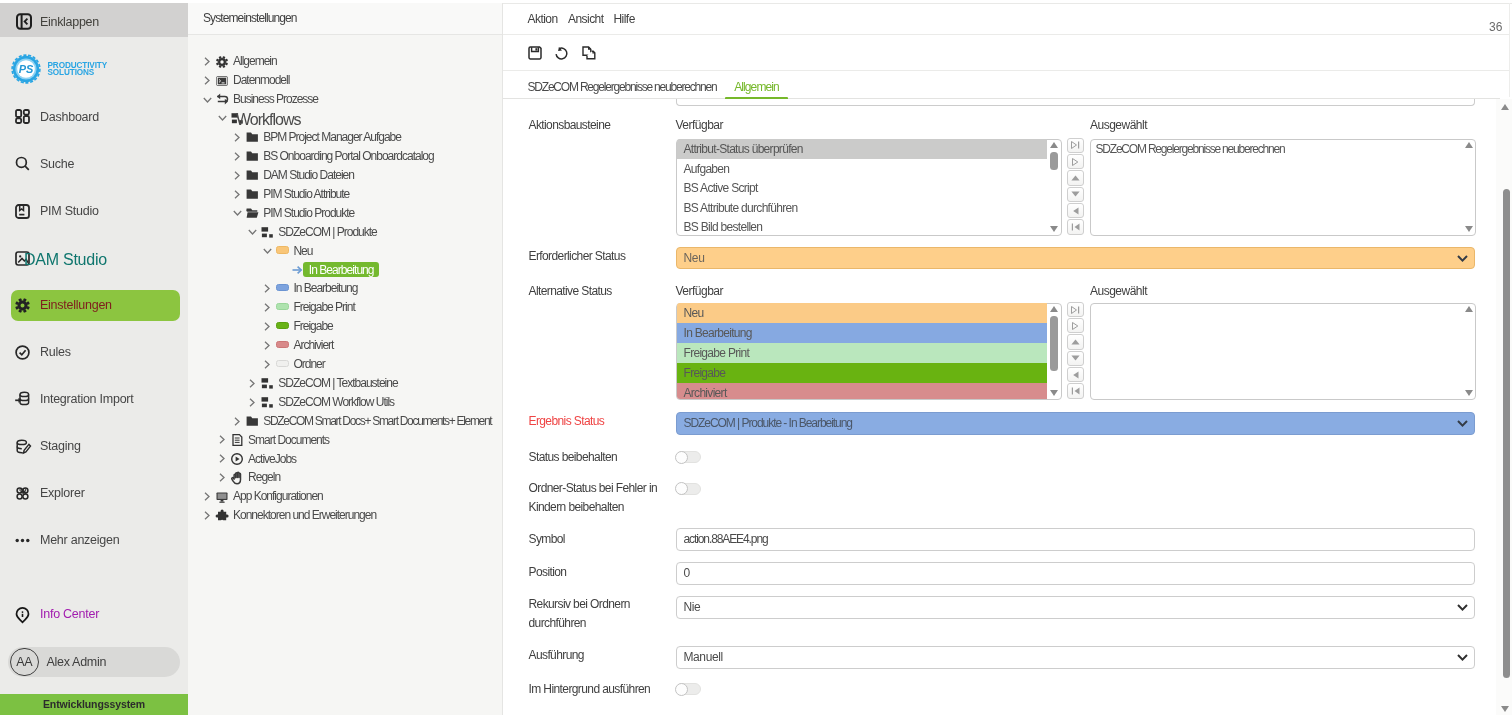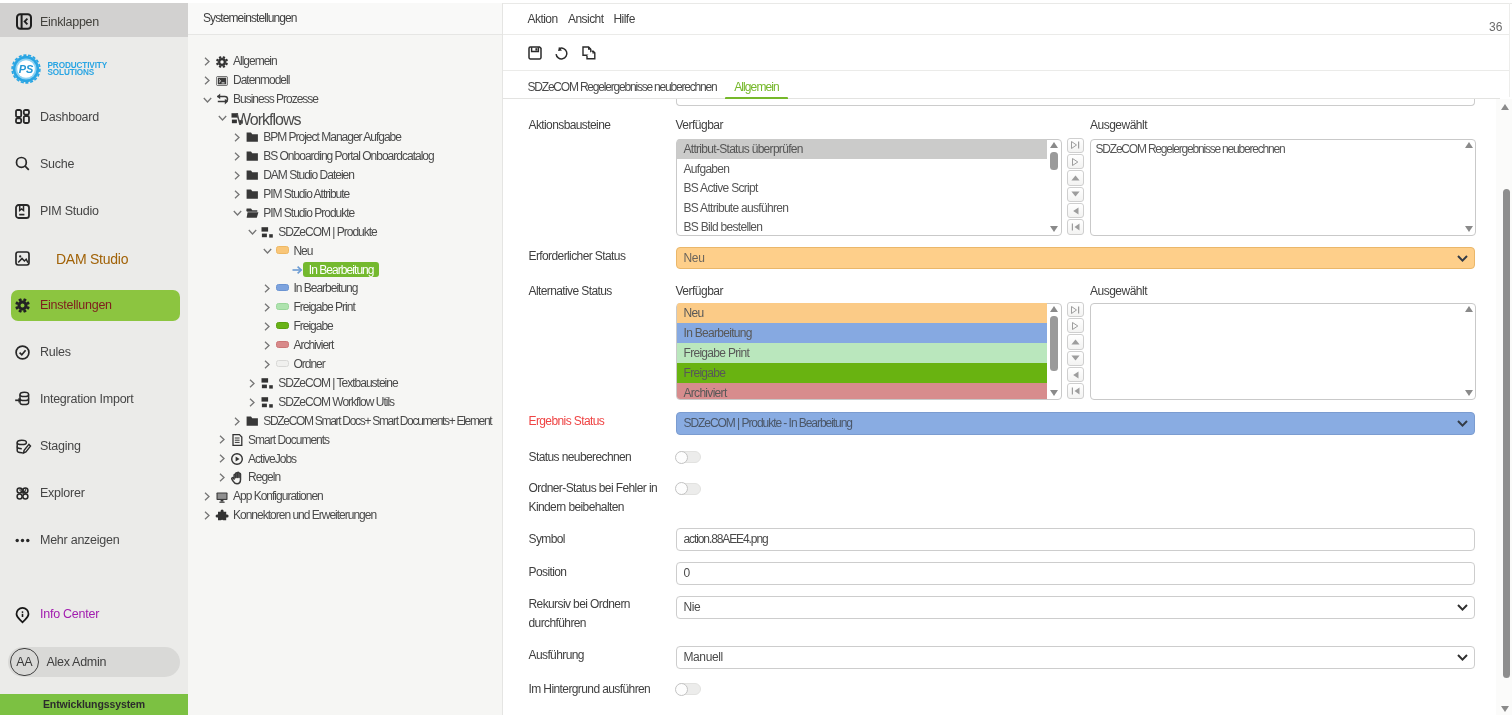--- a/index.html
+++ b/index.html
@@ -43,21 +43,21 @@
     <rect x="1" y="1" width="13" height="13" rx="2.6" fill="none" stroke="#282828" stroke-width="1.8"></rect>
 <path d="M4.7 1.6 v4.9 l1.9-1.5 1.9 1.5 v-4.9" fill="none" stroke="#282828" stroke-width="1.5"></path>
 <line x1="4.2" y1="10.6" x2="9.4" y2="10.6" stroke="#282828" stroke-width="1.7"></line>
   </svg>
 <div class="a nw" style="left:40px;top:203.7px;font-size:12.5px;letter-spacing:-0.25px;color:#454545">PIM Studio</div>
 <svg class="a" style="left:15px;top:250.6px" width="15" height="15" viewBox="0 0 15 15">
     <rect x="1" y="1" width="13" height="13" rx="2.2" fill="none" stroke="#282828" stroke-width="1.7"></rect>
 <circle cx="5.2" cy="5.4" r="1.15" fill="#282828"></circle>
 <path d="M3.2 11.6 L7 7.4 l2.4 2.6 1.8-1.8 1.7 3.4" fill="none" stroke="#282828" stroke-width="1.5"></path>
   </svg>
-<div class="a nw" style="left:56px;top:250.8px;font-size:14px;letter-spacing:-0.25px;color:#a16207">DAM Studio</div>
+<div class="a nw" style="left:24px;top:250.8px;font-size:16px;letter-spacing:-0.25px;color:#0f766e">DAM Studio</div>
 <svg class="a" style="left:15px;top:297.7px" width="15" height="15" viewBox="0 0 15 15">
     <path fill-rule="evenodd" fill="#232323" d="M12.5 7.5 A5.0 5.0 0 1 0 2.5 7.5 A5.0 5.0 0 1 0 12.5 7.5 Z M9.5 7.5 A2.0 2.0 0 1 1 5.5 7.5 A2.0 2.0 0 1 1 9.5 7.5 Z"></path>
     <rect x="6.0" y="0.19999999999999996" width="3.0" height="2.6" rx="0.6" fill="#232323" transform="rotate(22.5 7.5 7.5)"></rect>
     <rect x="6.0" y="0.19999999999999996" width="3.0" height="2.6" rx="0.6" fill="#232323" transform="rotate(67.5 7.5 7.5)"></rect>
     <rect x="6.0" y="0.19999999999999996" width="3.0" height="2.6" rx="0.6" fill="#232323" transform="rotate(112.5 7.5 7.5)"></rect>
     <rect x="6.0" y="0.19999999999999996" width="3.0" height="2.6" rx="0.6" fill="#232323" transform="rotate(157.5 7.5 7.5)"></rect>
     <rect x="6.0" y="0.19999999999999996" width="3.0" height="2.6" rx="0.6" fill="#232323" transform="rotate(202.5 7.5 7.5)"></rect>
     <rect x="6.0" y="0.19999999999999996" width="3.0" height="2.6" rx="0.6" fill="#232323" transform="rotate(247.5 7.5 7.5)"></rect>
     <rect x="6.0" y="0.19999999999999996" width="3.0" height="2.6" rx="0.6" fill="#232323" transform="rotate(292.5 7.5 7.5)"></rect>
     <rect x="6.0" y="0.19999999999999996" width="3.0" height="2.6" rx="0.6" fill="#232323" transform="rotate(337.5 7.5 7.5)"></rect>
@@ -331,21 +331,21 @@
 <div class="a nw" style="left:1489px;top:20px;font-size:12px;color:#6a6a6a">36</div>
 <div class="a" style="left:675.5px;top:98.5px;width:799.5px;height:7px;background:#fff;border:1px solid #ccc;border-top:none;border-radius:0 0 4px 4px"></div>
 <div class="a nw" style="left:528.5px;top:118.3px;font-size:12px;letter-spacing:-0.6px;color:#3f3f3f">Aktionsbausteine</div>
 <div class="a nw" style="left:675.5px;top:118.3px;font-size:12px;letter-spacing:-0.5px;color:#3f3f3f">Verfügbar</div>
 <div class="a nw" style="left:1090px;top:118.3px;font-size:12px;letter-spacing:-0.5px;color:#3f3f3f">Ausgewählt</div>
 <div class="a" style="left:675.5px;top:138.5px;width:386.5px;height:97.5px;background:#fff;border:1px solid #c9c9c9;border-radius:4px"></div>
 <div class="a" style="left:676.5px;top:139.4px;width:370px;height:19.6px;background:#cbcbca;border-radius:3px 0 0 0"></div>
 <div class="a nw" style="left:683.5px;top:141.9px;font-size:12px;letter-spacing:-0.7px;color:#555">Attribut-Status überprüfen</div>
 <div class="a nw" style="left:683.5px;top:161.5px;font-size:12px;letter-spacing:-0.7px;color:#555">Aufgaben</div>
 <div class="a nw" style="left:683.5px;top:181.1px;font-size:12px;letter-spacing:-0.7px;color:#555">BS Active Script</div>
-<div class="a nw" style="left:683.5px;top:200.7px;font-size:12px;letter-spacing:-0.7px;color:#555">BS Attribute ausführen</div>
+<div class="a nw" style="left:683.5px;top:200.7px;font-size:12px;letter-spacing:-0.7px;color:#555">BS Attribute durchführen</div>
 <div class="a nw" style="left:683.5px;top:220.3px;font-size:12px;letter-spacing:-0.7px;color:#555">BS Bild bestellen</div>
 <div class="a" style="left:1049.5px;top:142px;width:0;height:0;border-left:4.5px solid transparent;border-right:4.5px solid transparent;border-bottom:6px solid #8a8a8a"></div>
 <div class="a" style="left:1050px;top:151.5px;width:7.5px;height:18.5px;border-radius:3.5px;background:#9a9a9a"></div>
 <div class="a" style="left:1049.5px;top:225.5px;width:0;height:0;border-left:4.5px solid transparent;border-right:4.5px solid transparent;border-top:6px solid #8a8a8a"></div>
 <div class="a" style="left:1066.5px;top:137.6px;width:17px;height:15.4px;border:1px solid #cfcfcf;border-radius:3px;background:linear-gradient(#ffffff,#f3f3f2)"></div>
 <svg class="a" style="left:1070.5px;top:141.29999999999998px" width="9" height="8" viewBox="0 0 9 8">
     <path d="M0.5 0.5 L5.5 4 L0.5 7.5 z" fill="none" stroke="#9d9d9d" stroke-width="1"></path>
     <line x1="7.6" y1="0.5" x2="7.6" y2="7.5" stroke="#9d9d9d" stroke-width="1.2"></line>
   </svg>
 <div class="a" style="left:1066.5px;top:153.9px;width:17px;height:15.4px;border:1px solid #cfcfcf;border-radius:3px;background:linear-gradient(#ffffff,#f3f3f2)"></div>
@@ -424,21 +424,21 @@
   </svg>
 <div class="a" style="left:1090px;top:302.5px;width:386px;height:97.5px;background:#fff;border:1px solid #c9c9c9;border-radius:4px"></div>
 <div class="a" style="left:1464.5px;top:306px;width:0;height:0;border-left:4.5px solid transparent;border-right:4.5px solid transparent;border-bottom:6px solid #8a8a8a"></div>
 <div class="a" style="left:1464.5px;top:389.5px;width:0;height:0;border-left:4.5px solid transparent;border-right:4.5px solid transparent;border-top:6px solid #8a8a8a"></div>
 <div class="a nw" style="left:528.5px;top:414.3px;font-size:12px;letter-spacing:-0.6px;color:#ef4444">Ergebnis Status</div>
 <div class="a" style="left:675.5px;top:411.5px;width:799.5px;height:23px;background:#89ace2;border:1px solid #7b9cd0;border-radius:4px"></div>
 <div class="a nw" style="left:683.5px;top:416px;font-size:12px;letter-spacing:-1.05px;color:#4b5768">SDZeCOM | Produkte - In Bearbeitung</div>
 <svg class="a" style="left:1456.5px;top:419.8px" width="11" height="7" viewBox="0 0 11 7">
     <polyline points="1,1 5.5,5.6 10,1" fill="none" stroke="#333b46" stroke-width="2"></polyline>
   </svg>
-<div class="a nw" style="left:528.5px;top:449.8px;font-size:12px;letter-spacing:-0.6px;color:#3f3f3f">Status neuberechnen</div>
+<div class="a nw" style="left:528.5px;top:449.8px;font-size:12px;letter-spacing:-0.6px;color:#3f3f3f">Status beibehalten</div>
 <div class="a" style="left:675.5px;top:451px;width:25px;height:12px;border-radius:6px;background:#ececeb;border:1px solid #e2e2e0"></div>
 <div class="a" style="left:675.0px;top:450.5px;width:13px;height:13px;border-radius:50%;background:#fdfdfd;border:1px solid #c3c3c3"></div>
 <div class="a nw" style="left:528.5px;top:481.3px;font-size:12px;letter-spacing:-0.6px;color:#3f3f3f">Ordner-Status bei Fehler in</div>
 <div class="a nw" style="left:528.5px;top:499.8px;font-size:12px;letter-spacing:-0.6px;color:#3f3f3f">Kindern beibehalten</div>
 <div class="a" style="left:675.5px;top:482.8px;width:25px;height:12px;border-radius:6px;background:#ececeb;border:1px solid #e2e2e0"></div>
 <div class="a" style="left:675.0px;top:482.3px;width:13px;height:13px;border-radius:50%;background:#fdfdfd;border:1px solid #c3c3c3"></div>
 <div class="a nw" style="left:528.5px;top:531.8px;font-size:12px;letter-spacing:-0.6px;color:#3f3f3f">Symbol</div>
 <div class="a" style="left:675.5px;top:527.5px;width:799.5px;height:23px;background:#fff;border:1px solid #cdcdcd;border-radius:4px"></div>
 <div class="a nw" style="left:683.5px;top:532.2px;font-size:12px;letter-spacing:-1.1px;color:#4a4a4a">action.88AEE4.png</div>
 <div class="a nw" style="left:528.5px;top:565.3px;font-size:12px;letter-spacing:-0.6px;color:#3f3f3f">Position</div>

